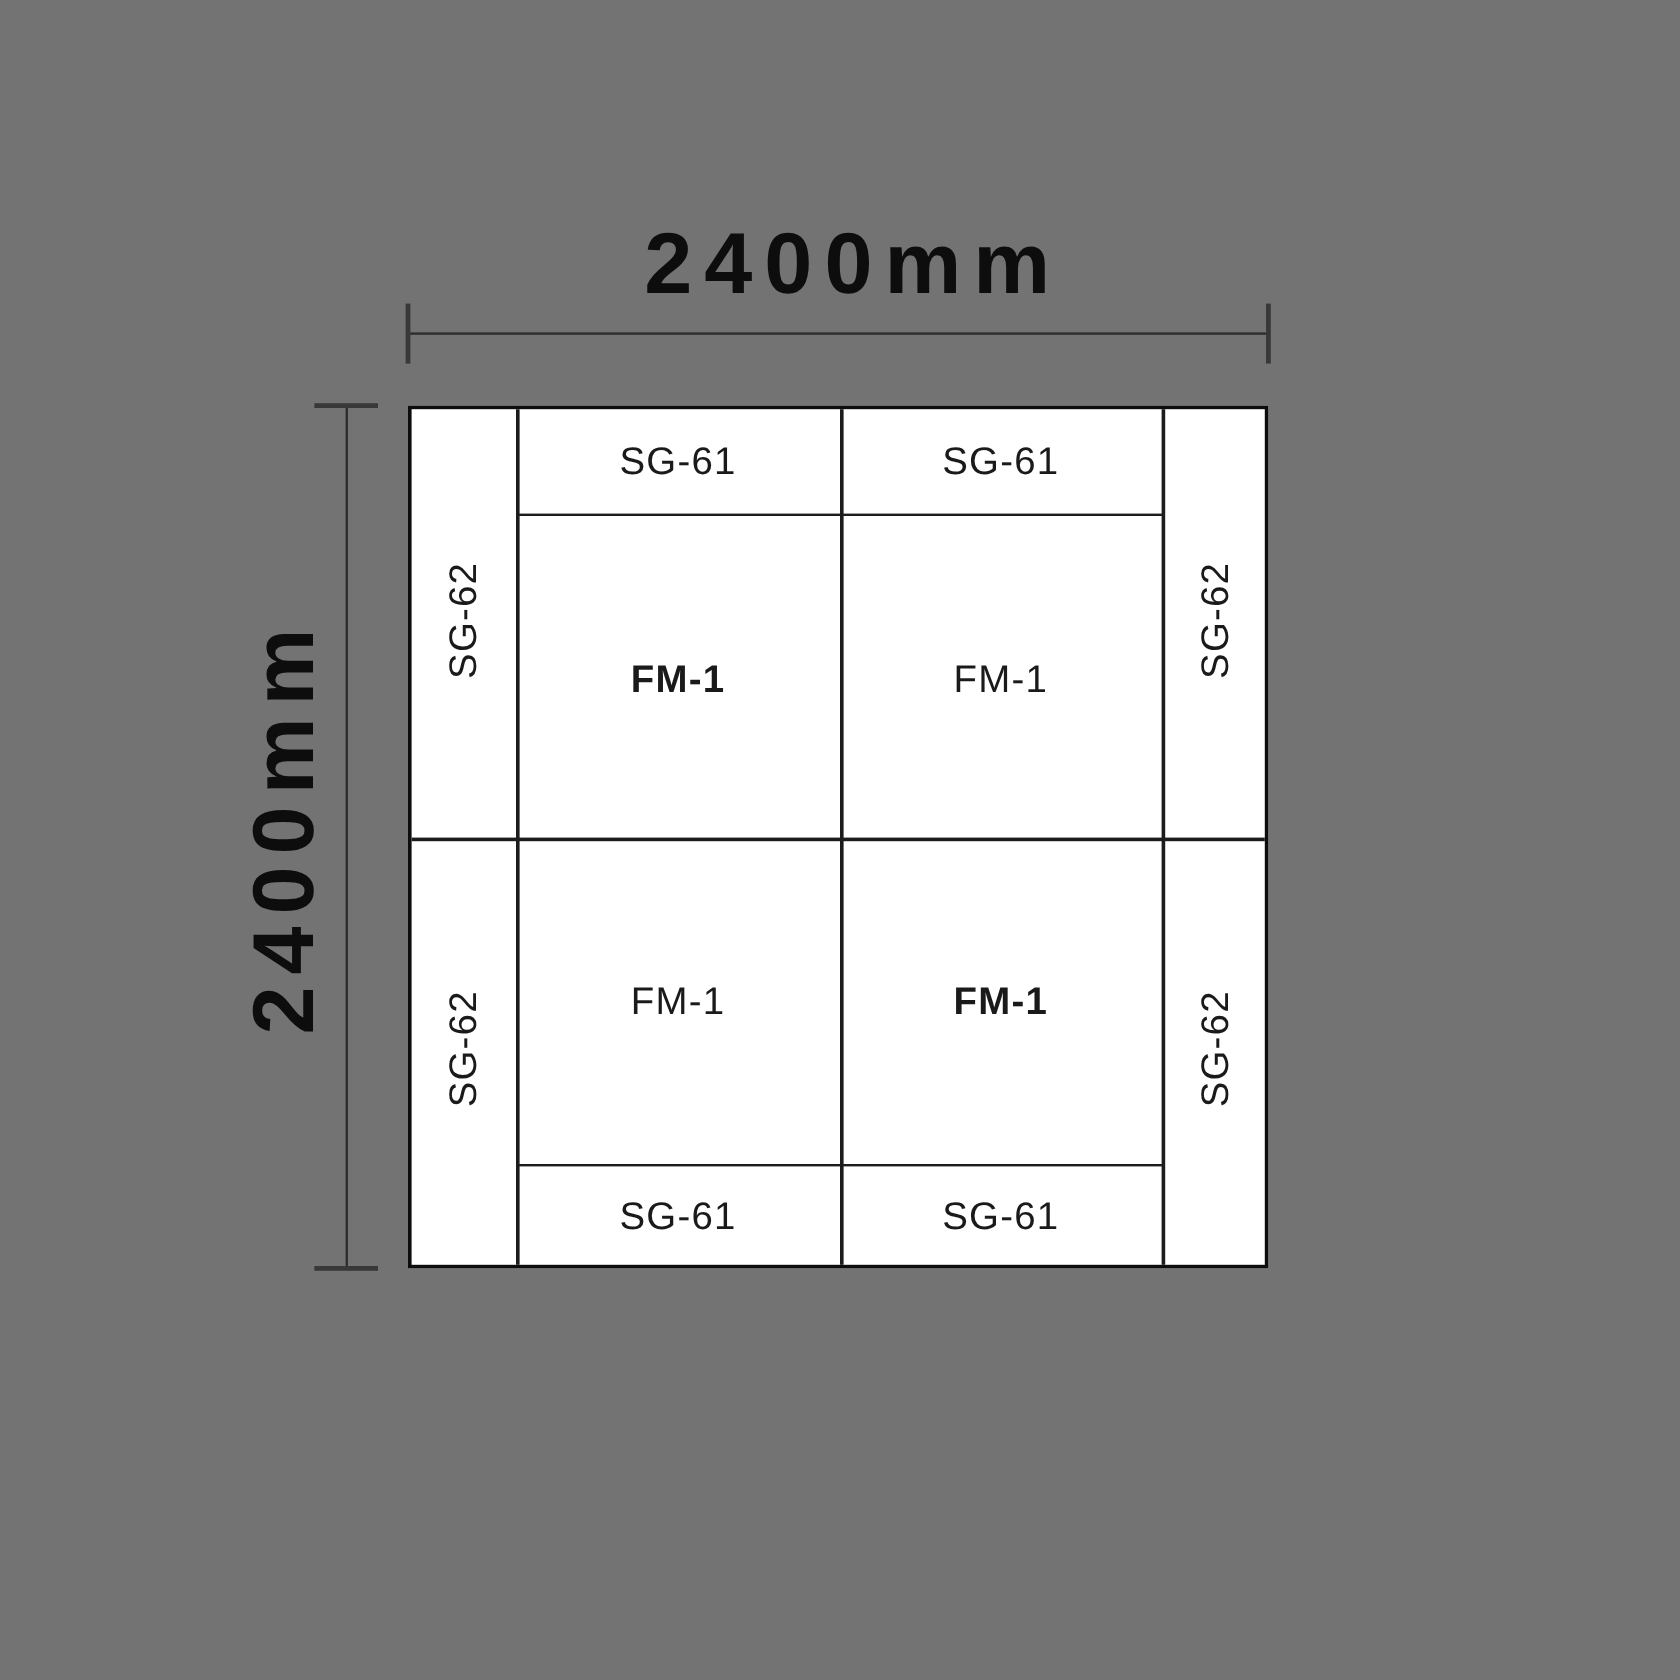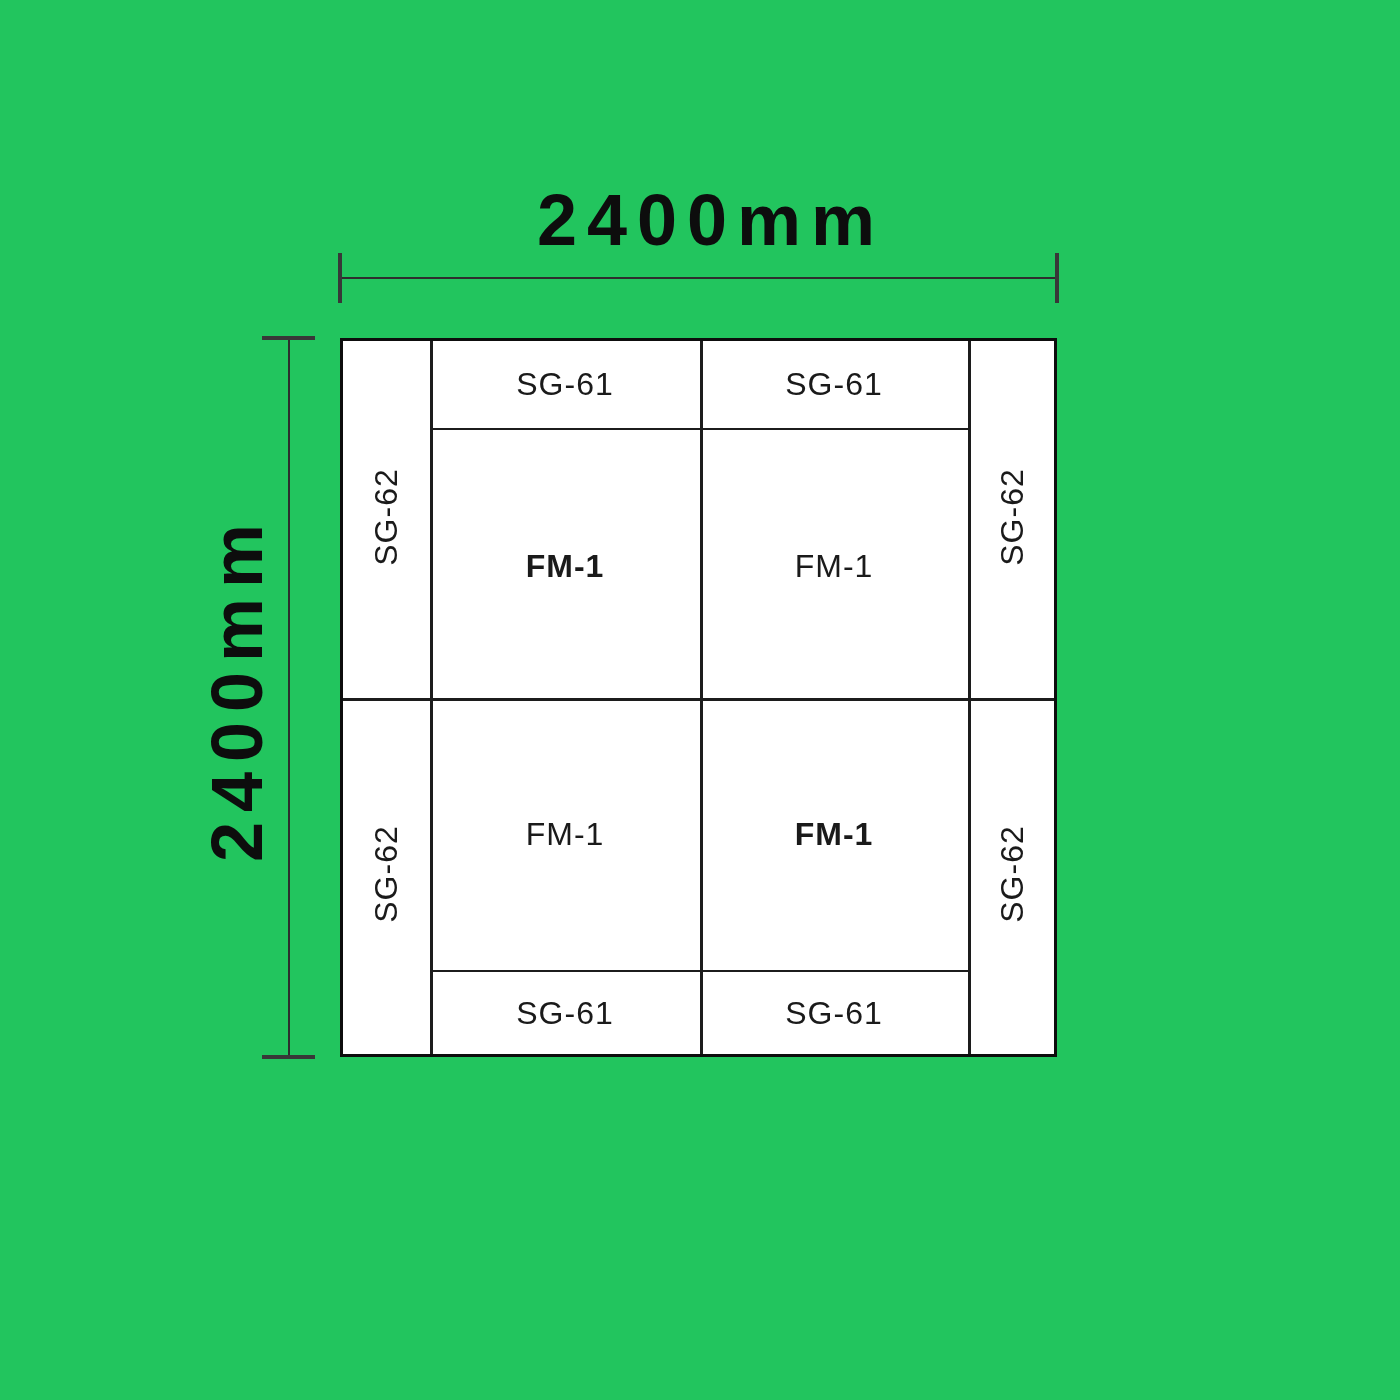--- a/index.html
+++ b/index.html
@@ -1,17 +1,17 @@
 <!DOCTYPE html>
 <html><head>
 <meta charset="utf-8">
 <style>
   html,body{margin:0;padding:0;background:#ffffff;}
   .canvas{
-    position:relative;width:1400px;height:1400px;background:#22c55e;
+    position:relative;width:1400px;height:1400px;background:#737373;
     font-family:"Liberation Sans","DejaVu Sans",sans-serif;color:#111;overflow:hidden;
   }
   .label{position:absolute;transform:translate(-50%,-50%);white-space:nowrap;line-height:1;}
   .rot{transform:translate(-50%,-50%) rotate(-90deg);}
   .cell-label{font-size:32px;letter-spacing:1px;color:#1a1a1a;font-weight:400;}
   .bold{font-weight:700;}
   .dim-label{font-size:72px;font-weight:700;letter-spacing:10px;color:#0d0d0d;}
   .plan{
     position:absolute;left:340px;top:338px;width:717px;height:719px;
     border:3px solid #0d0d0d;box-sizing:border-box;background:#ffffff;

